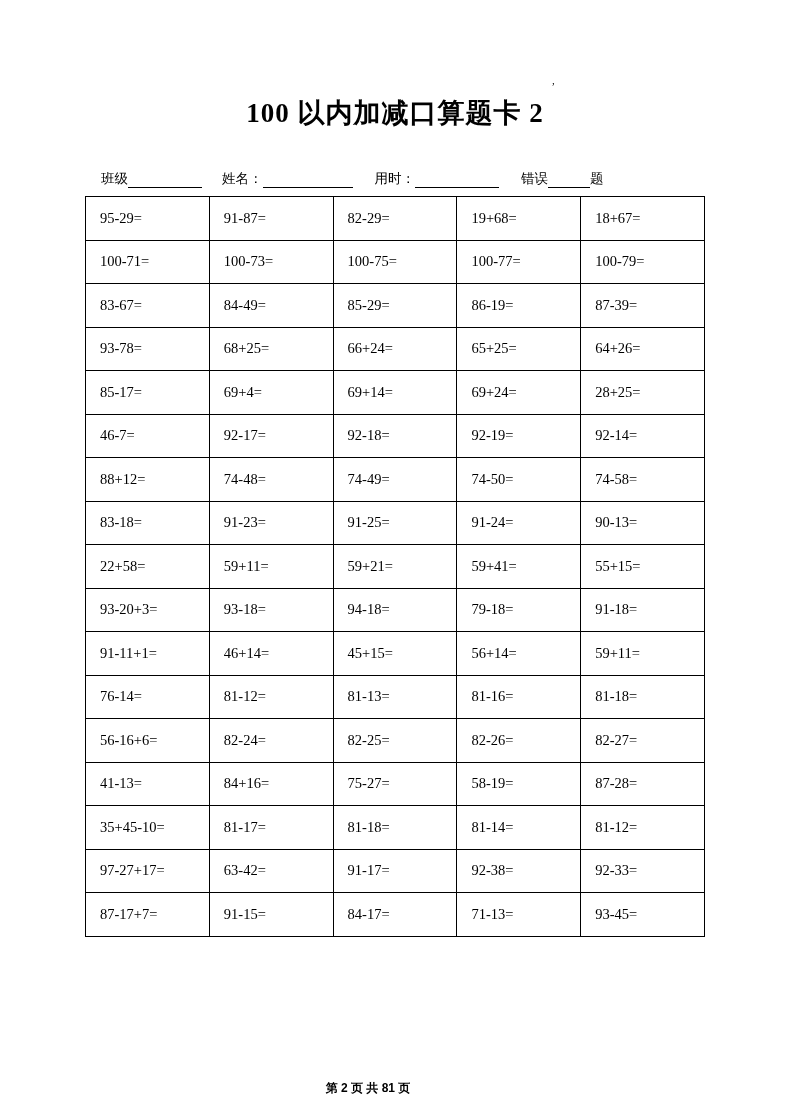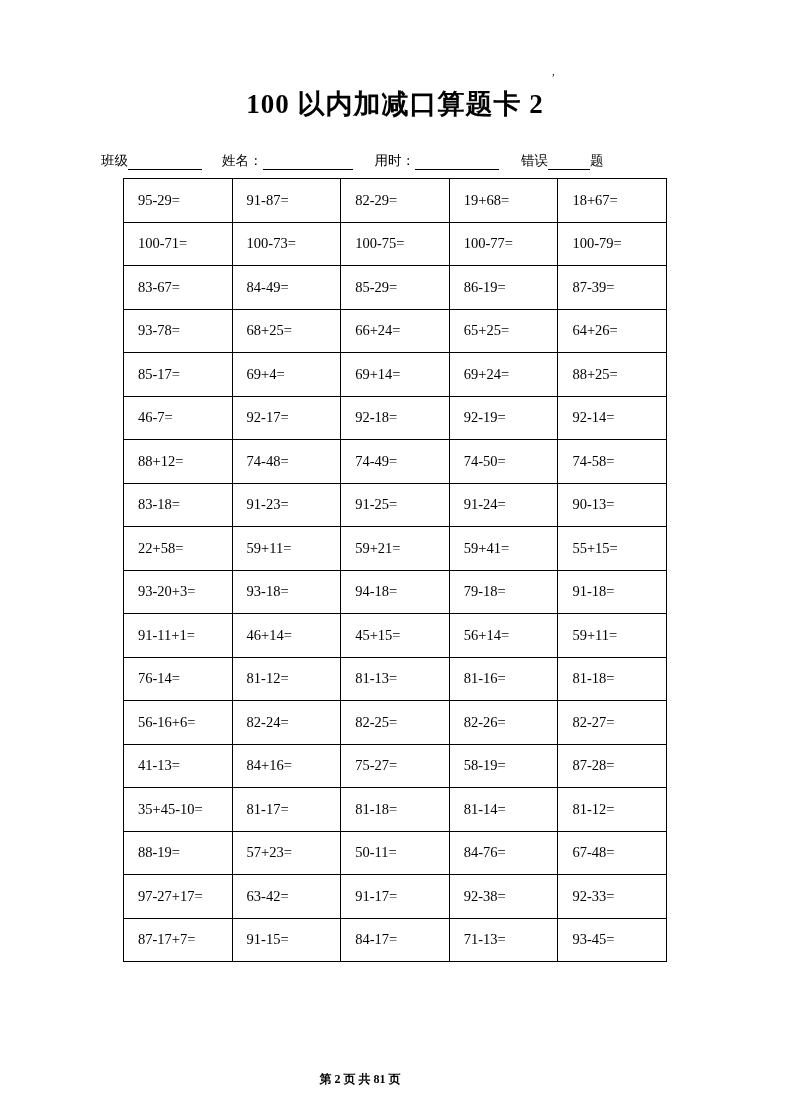--- a/index.html
+++ b/index.html
@@ -28,21 +28,21 @@
     left: 552px;
     font-size: 11px;
     color: #000;
     line-height: 1;
   }
   .title {
     text-align: center;
     font-size: 27px;
     font-weight: bold;
     letter-spacing: 1px;
-    margin: 4px;
+    margin: 13px;
     padding-top: 82px;
     font-family: "Liberation Serif", serif;
   }
   .meta-row {
     margin: 0 auto;
     width: 588px;
     padding-top: 26px;
     display: flex;
     align-items: flex-end;
     font-size: 13.5px;
@@ -64,41 +64,41 @@
   .blank-w2 { width: 90px; }
   .blank-w3 { width: 84px; }
   .blank-w4 { width: 42px; }
   .sp-a { width: 20px; }
   .sp-b { width: 22px; }
   .sp-c { width: 22px; }
 
   table.grid {
     margin: 8px auto 0 auto;
     border-collapse: collapse;
-    width: 544px;
+    width: 620px;
     table-layout: fixed;
   }
   table.grid td {
     border: 1px solid #000;
     height: 42.5px;
     padding: 0 0 0 14px;
     font-size: 14.5px;
     font-family: "Liberation Serif", serif;
     vertical-align: middle;
     white-space: nowrap;
   }
   .footer {
     position: absolute;
     bottom: 34px;
-    left: 4px;
+    left: 12px;
     width: 712px;
     text-align: center;
     font-size: 12px;
     font-weight: bold;
-    font-family: Liberation Serif, serif;
+    font-family: Liberation Sans, sans-serif;
   }
 </style>
 </head>
 <body>
 
 <div class="page">
 
   <div class="top-mark">,</div>
 
   <h1 class="title">100 以内加减口算题卡 2</h1>
@@ -154,21 +154,21 @@
         <td>68+25=</td>
         <td>66+24=</td>
         <td>65+25=</td>
         <td>64+26=</td>
       </tr>
       <tr>
         <td>85-17=</td>
         <td>69+4=</td>
         <td>69+14=</td>
         <td>69+24=</td>
-        <td>88+25=</td>
+        <td>28+25=</td>
       </tr>
       <tr>
         <td>46-7=</td>
         <td>92-17=</td>
         <td>92-18=</td>
         <td>92-19=</td>
         <td>92-14=</td>
       </tr>
       <tr>
         <td>88+12=</td>
@@ -227,27 +227,20 @@
         <td>87-28=</td>
       </tr>
       <tr>
         <td>35+45-10=</td>
         <td>81-17=</td>
         <td>81-18=</td>
         <td>81-14=</td>
         <td>81-12=</td>
       </tr>
       <tr>
-        <td>88-19=</td>
-        <td>57+23=</td>
-        <td>50-11=</td>
-        <td>84-76=</td>
-        <td>67-48=</td>
-      </tr>
-      <tr>
         <td>97-27+17=</td>
         <td>63-42=</td>
         <td>91-17=</td>
         <td>92-38=</td>
         <td>92-33=</td>
       </tr>
       <tr>
         <td>87-17+7=</td>
         <td>91-15=</td>
         <td>84-17=</td>

